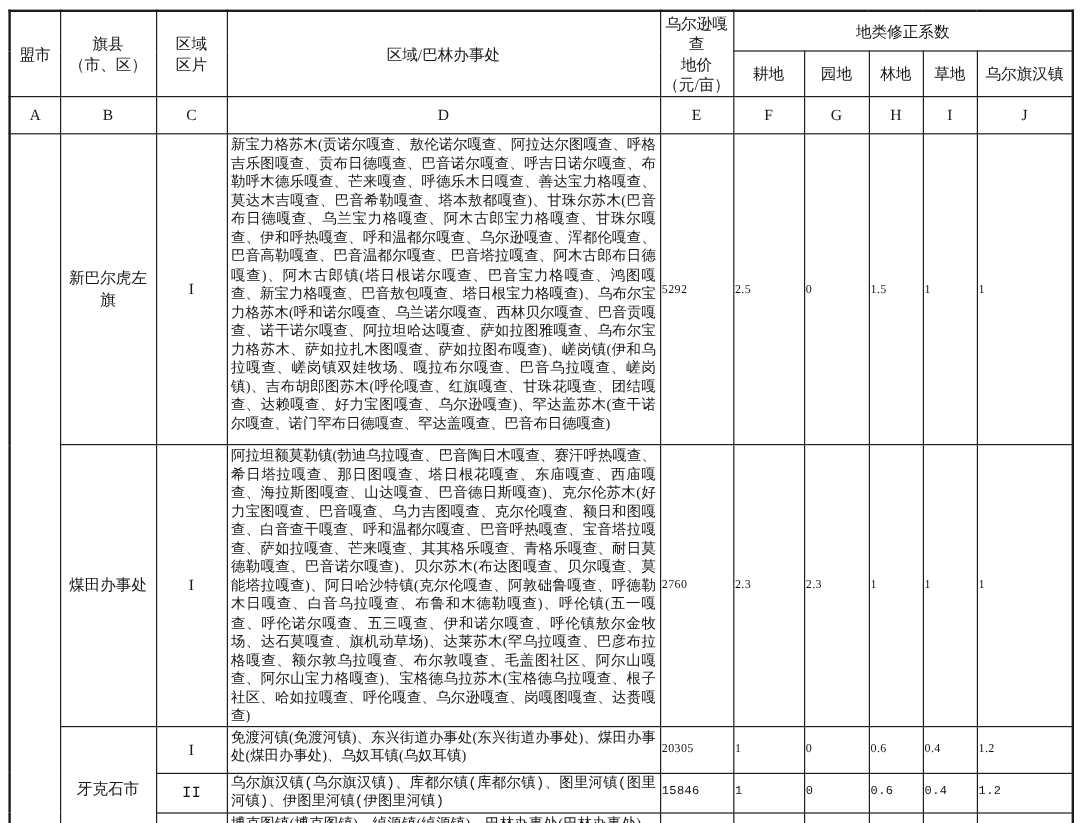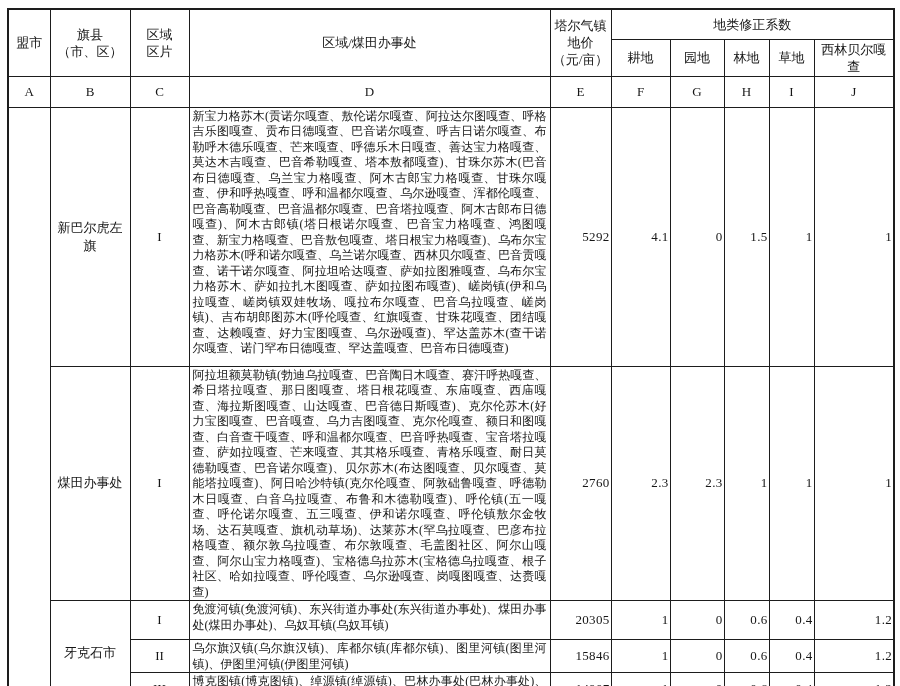--- a/index.html
+++ b/index.html
@@ -12,28 +12,28 @@
   .page{box-sizing:border-box;padding:8px 7px;}
   table.tbl{
     border-collapse:collapse;table-layout:fixed;
     width:886px;border:2px solid #1d1d1d;
   }
   table.tbl td{border:1px solid #1d1d1d;box-sizing:border-box;overflow:hidden;}
   .hdr{font-size:13px;text-align:center;vertical-align:middle;line-height:17px;font-weight:normal;}
   .letters td{font-size:13px;text-align:center;vertical-align:middle;}
   .cname{font-size:13px;text-align:center;vertical-align:middle;}
   .zone{font-size:13px;text-align:center;vertical-align:middle;}
-  .num{font-size:13px;text-align:right;vertical-align:middle;letter-spacing:.3px;}
+  .num{font-size:10px;text-align:left;vertical-align:middle;letter-spacing:.3px;}
   .desc{
     font-size:12px;line-height:15.5px;text-align:justify;
     vertical-align:top;padding:1px 3px 0 3px;
   }
   tr.hr1{height:30px;} tr.hr2{height:34px;} tr.hl{height:31px;}
   tr.r1{height:259px;} tr.r2{height:219px;}
-  tr.r3{height:39px;} tr.r4{height:32px;} tr.r5{height:32px;}
+  tr.r3{height:39px;} tr.r4{height:32px;font-family:Liberation Mono, monospace;} tr.r5{height:32px;}
 </style>
 </head>
 <body>
 
 <div class="page">
 <table class="tbl">
   <colgroup>
     <col style="width:42px">
         <col style="width:80px">
         <col style="width:59px">
@@ -49,55 +49,55 @@
     <tr class="hr1">
       <td class="hdr" rowspan="2">盟市</td>
       <td class="hdr" rowspan="2">
         <div>旗县</div>
         <div>（市、区）</div>
       </td>
       <td class="hdr" rowspan="2">
         <div>区域</div>
         <div>区片</div>
       </td>
-      <td class="hdr" rowspan="2">区域/煤田办事处</td>
+      <td class="hdr" rowspan="2">区域/巴林办事处</td>
       <td class="hdr" rowspan="2">
-        <div>塔尔气镇</div>
+        <div>乌尔逊嘎查</div>
         <div>地价</div>
         <div>（元/亩）</div>
       </td>
       <td class="hdr" colspan="5">地类修正系数</td>
     </tr>
     <tr class="hr2">
       <td class="hdr">耕地</td>
       <td class="hdr">园地</td>
       <td class="hdr">林地</td>
       <td class="hdr">草地</td>
-      <td class="hdr">西林贝尔嘎查</td>
+      <td class="hdr">乌尔旗汉镇</td>
     </tr>
     <tr class="hl letters">
       <td>A</td>
       <td>B</td>
       <td>C</td>
       <td>D</td>
       <td>E</td>
       <td>F</td>
       <td>G</td>
       <td>H</td>
       <td>I</td>
       <td>J</td>
     </tr>
 
     <tr class="r1">
       <td rowspan="5"></td>
       <td class="cname">新巴尔虎左旗</td>
       <td class="zone">I</td>
       <td class="desc">新宝力格苏木(贡诺尔嘎查、敖伦诺尔嘎查、阿拉达尔图嘎查、呼格吉乐图嘎查、贡布日德嘎查、巴音诺尔嘎查、呼吉日诺尔嘎查、布勒呼木德乐嘎查、芒来嘎查、呼德乐木日嘎查、善达宝力格嘎查、莫达木吉嘎查、巴音希勒嘎查、塔本敖都嘎查)、甘珠尔苏木(巴音布日德嘎查、乌兰宝力格嘎查、阿木古郎宝力格嘎查、甘珠尔嘎查、伊和呼热嘎查、呼和温都尔嘎查、乌尔逊嘎查、浑都伦嘎查、巴音高勒嘎查、巴音温都尔嘎查、巴音塔拉嘎查、阿木古郎布日德嘎查)、阿木古郎镇(塔日根诺尔嘎查、巴音宝力格嘎查、鸿图嘎查、新宝力格嘎查、巴音敖包嘎查、塔日根宝力格嘎查)、乌布尔宝力格苏木(呼和诺尔嘎查、乌兰诺尔嘎查、西林贝尔嘎查、巴音贡嘎查、诺干诺尔嘎查、阿拉坦哈达嘎查、萨如拉图雅嘎查、乌布尔宝力格苏木、萨如拉扎木图嘎查、萨如拉图布嘎查)、嵯岗镇(伊和乌拉嘎查、嵯岗镇双娃牧场、嘎拉布尔嘎查、巴音乌拉嘎查、嵯岗镇)、吉布胡郎图苏木(呼伦嘎查、红旗嘎查、甘珠花嘎查、团结嘎查、达赖嘎查、好力宝图嘎查、乌尔逊嘎查)、罕达盖苏木(查干诺尔嘎查、诺门罕布日德嘎查、罕达盖嘎查、巴音布日德嘎查)</td>
       <td class="num">5292</td>
-      <td class="num">4.1</td>
+      <td class="num">2.5</td>
       <td class="num">0</td>
       <td class="num">1.5</td>
       <td class="num">1</td>
       <td class="num">1</td>
     </tr>
 
     <tr class="r2">
       <td class="cname">煤田办事处</td>
       <td class="zone">I</td>
       <td class="desc">阿拉坦额莫勒镇(勃迪乌拉嘎查、巴音陶日木嘎查、赛汗呼热嘎查、希日塔拉嘎查、那日图嘎查、塔日根花嘎查、东庙嘎查、西庙嘎查、海拉斯图嘎查、山达嘎查、巴音德日斯嘎查)、克尔伦苏木(好力宝图嘎查、巴音嘎查、乌力吉图嘎查、克尔伦嘎查、额日和图嘎查、白音查干嘎查、呼和温都尔嘎查、巴音呼热嘎查、宝音塔拉嘎查、萨如拉嘎查、芒来嘎查、其其格乐嘎查、青格乐嘎查、耐日莫德勒嘎查、巴音诺尔嘎查)、贝尔苏木(布达图嘎查、贝尔嘎查、莫能塔拉嘎查)、阿日哈沙特镇(克尔伦嘎查、阿敦础鲁嘎查、呼德勒木日嘎查、白音乌拉嘎查、布鲁和木德勒嘎查)、呼伦镇(五一嘎查、呼伦诺尔嘎查、五三嘎查、伊和诺尔嘎查、呼伦镇敖尔金牧场、达石莫嘎查、旗机动草场)、达莱苏木(罕乌拉嘎查、巴彦布拉格嘎查、额尔敦乌拉嘎查、布尔敦嘎查、毛盖图社区、阿尔山嘎查、阿尔山宝力格嘎查)、宝格德乌拉苏木(宝格德乌拉嘎查、根子社区、哈如拉嘎查、呼伦嘎查、乌尔逊嘎查、岗嘎图嘎查、达赉嘎查)</td>

